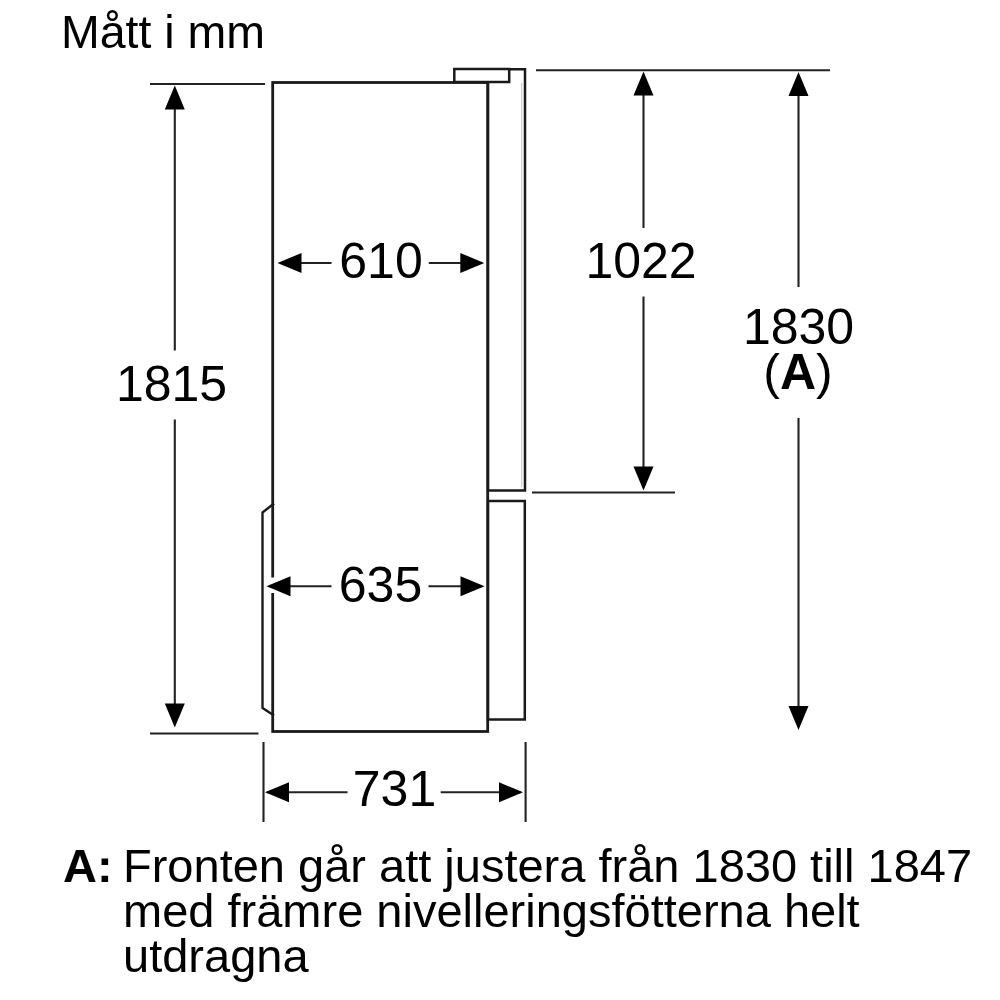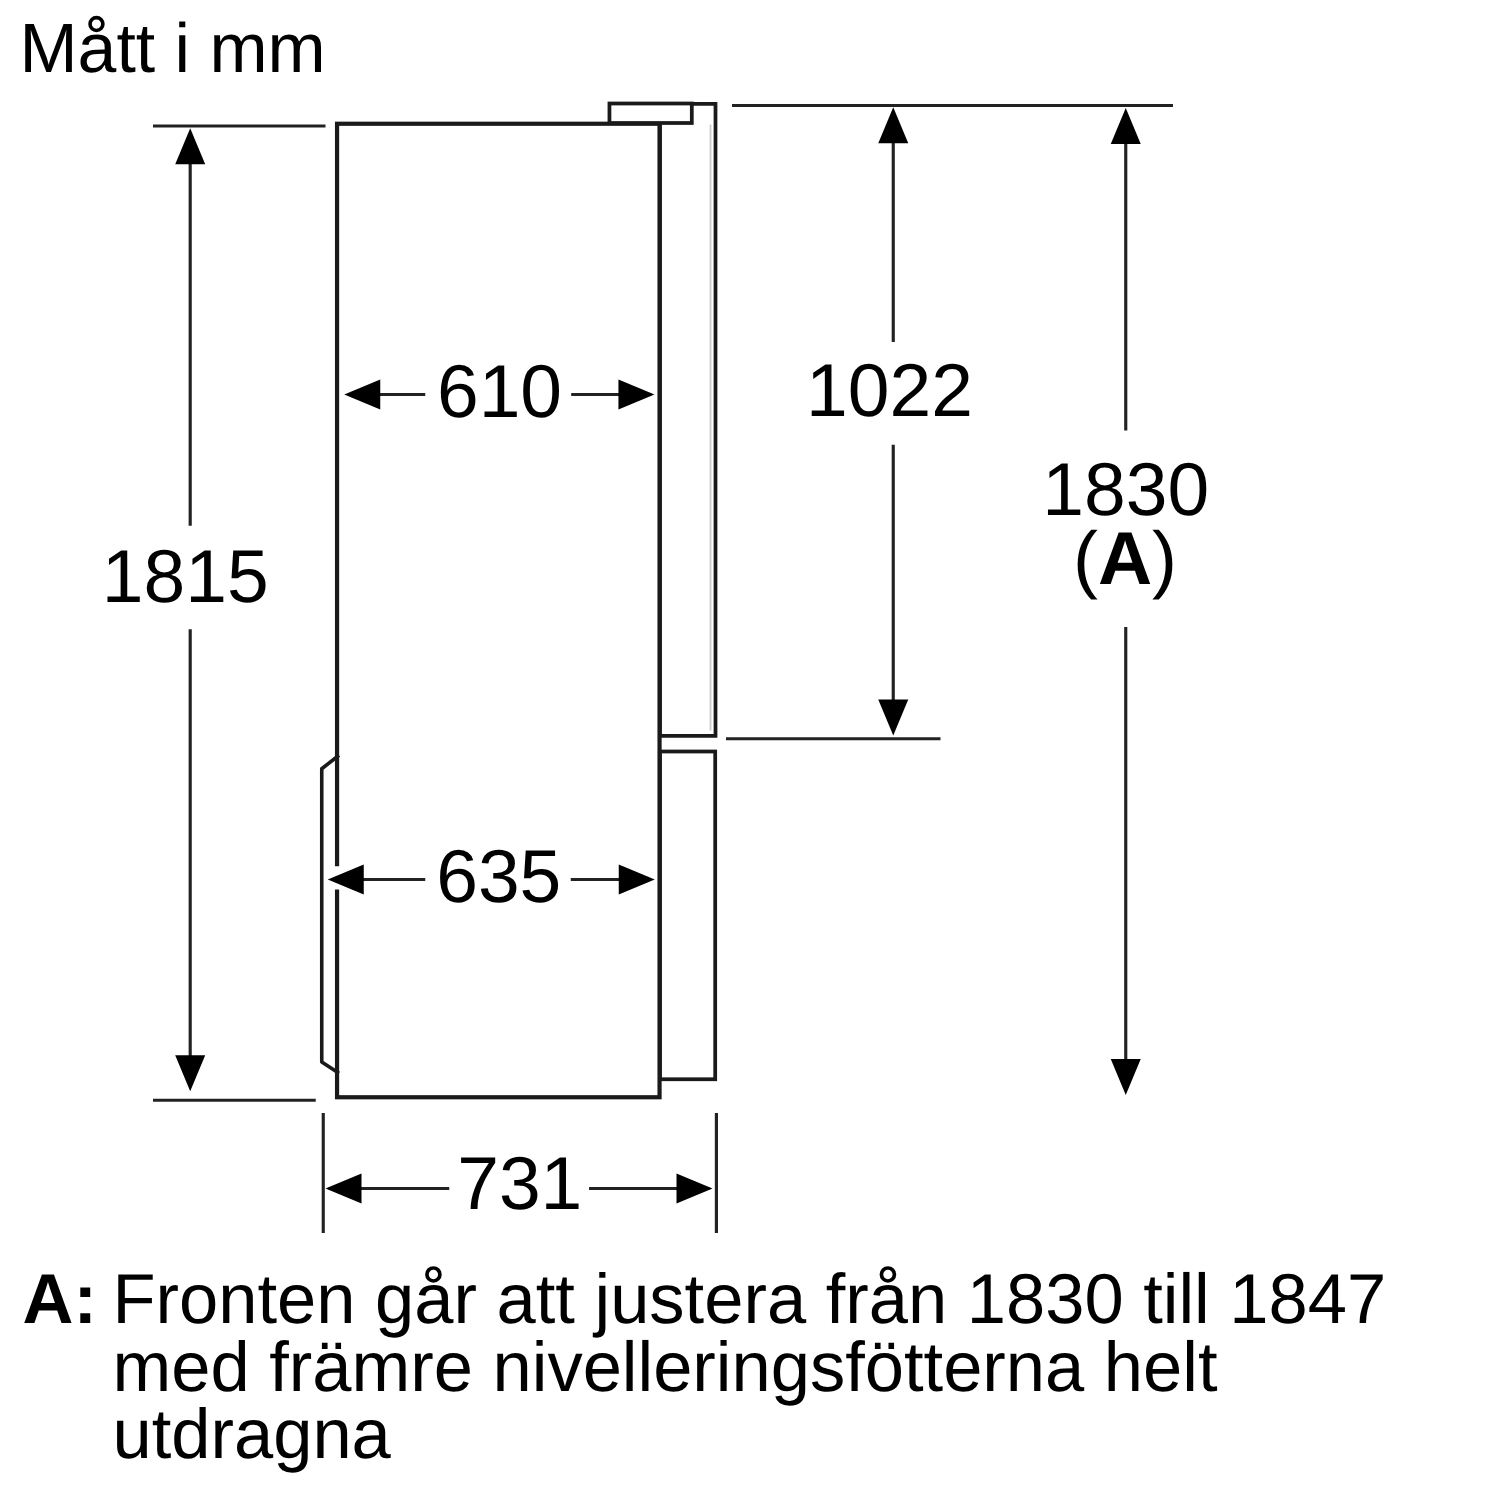--- a/index.html
+++ b/index.html
@@ -1,16 +1,16 @@
 <!DOCTYPE html>
 <html><head>
 <meta charset="utf-8">
 <style>
   html,body{margin:0;padding:0;background:#ffffff;}
-  .page{width:830px;height:1000px;position:relative;background:#ffffff;}
+  .page{width:830px;height:1000px;position:relative;background:#ffffff;margin-left:48px;}
   svg{display:block;}
   text{font-family:"Liberation Sans", sans-serif;fill:#000000;}
 </style>
 </head>
 <body>
 <div class="page">
 <svg width="1000" height="1000" viewBox="0 0 1000 1000">
 
   <rect x="0" y="0" width="1000" height="1000" fill="#ffffff"></rect>
 

